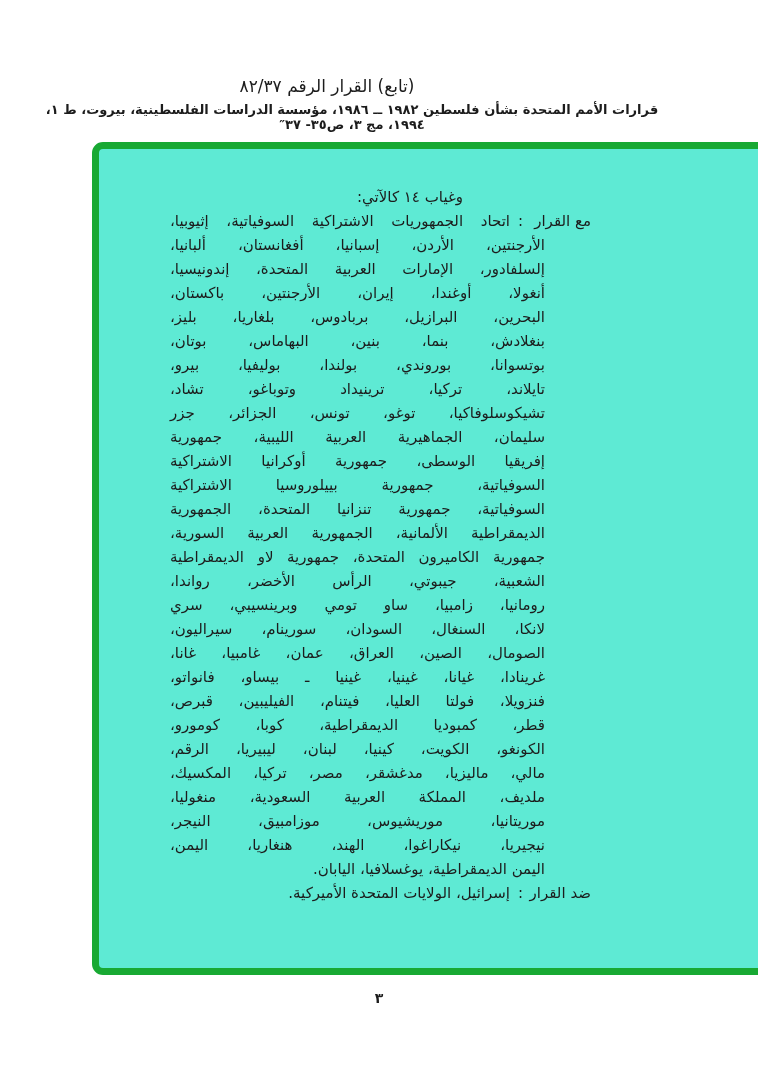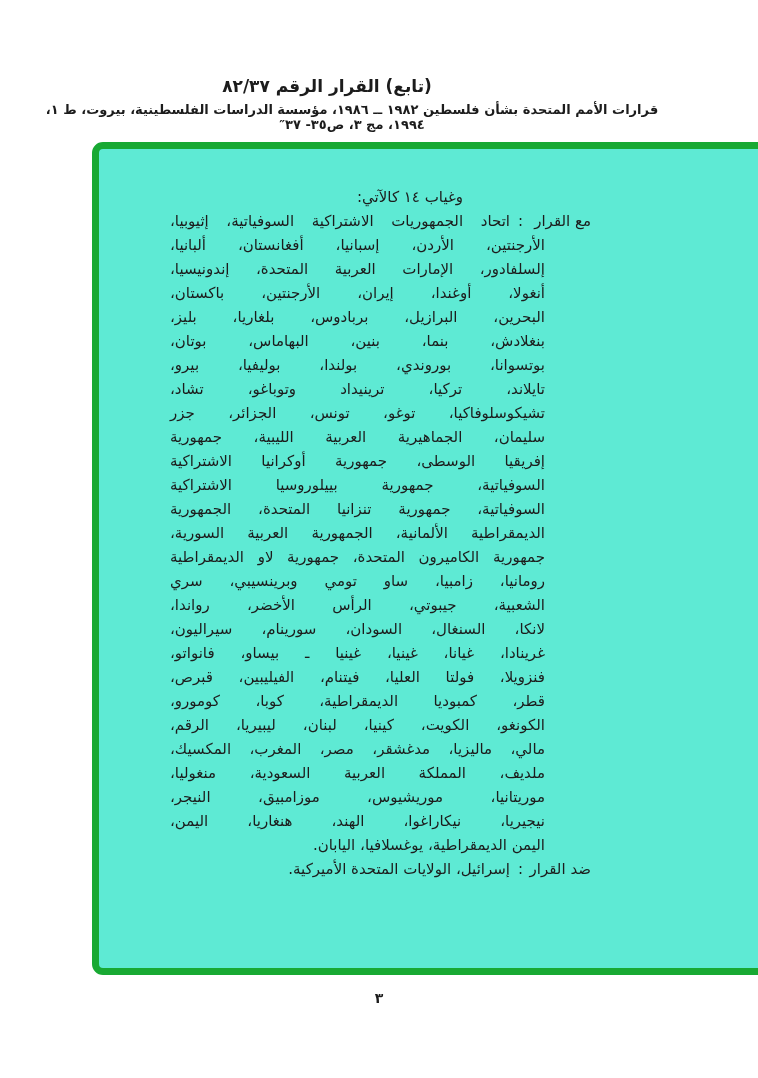--- a/index.html
+++ b/index.html
@@ -16,21 +16,21 @@
     color: #1c1c1c;
   }
   .page-title {
     position: absolute;
     top: 76px;
     left: 0;
     width: 654px;
     text-align: center;
     direction: rtl;
     font-size: 17px;
-    font-weight: bold;
+    font-weight: normal;
     letter-spacing: 0.2px;
   }
   .source-line {
     position: absolute;
     top: 102px;
     left: 30px;
     width: 644px;
     text-align: center;
     direction: rtl;
     font-size: 13px;
@@ -136,28 +136,29 @@
         <div class="jline cont-line">بنغلادش، بنما، بنين، البهاماس، بوتان،</div>
         <div class="jline cont-line">بوتسوانا، بوروندي، بولندا، بوليفيا، بيرو،</div>
         <div class="jline cont-line">تايلاند، تركيا، ترينيداد وتوباغو، تشاد،</div>
         <div class="jline cont-line">تشيكوسلوفاكيا، توغو، تونس، الجزائر، جزر</div>
         <div class="jline cont-line">سليمان، الجماهيرية العربية الليبية، جمهورية</div>
         <div class="jline cont-line">إفريقيا الوسطى، جمهورية أوكرانيا الاشتراكية</div>
         <div class="jline cont-line">السوفياتية، جمهورية بييلوروسيا الاشتراكية</div>
         <div class="jline cont-line">السوفياتية، جمهورية تنزانيا المتحدة، الجمهورية</div>
         <div class="jline cont-line">الديمقراطية الألمانية، الجمهورية العربية السورية،</div>
         <div class="jline cont-line">جمهورية الكاميرون المتحدة، جمهورية لاو الديمقراطية</div>
+        <div class="jline cont-line">الشعبية، جيبوتي، الرأس الأخضر، رواندا،</div>
         <div class="jline cont-line">رومانيا، زامبيا، ساو تومي وبرينسيبي، سري</div>
-        <div class="jline cont-line">الشعبية، جيبوتي، الرأس الأخضر، رواندا،</div>
         <div class="jline cont-line">لانكا، السنغال، السودان، سورينام، سيراليون،</div>
+        <div class="jline cont-line">الصومال، الصين، العراق، عمان، غامبيا، غانا،</div>
         <div class="jline cont-line">غرينادا، غيانا، غينيا، غينيا ـ بيساو، فانواتو،</div>
         <div class="jline cont-line">فنزويلا، فولتا العليا، فيتنام، الفيليبين، قبرص،</div>
         <div class="jline cont-line">قطر، كمبوديا الديمقراطية، كوبا، كومورو،</div>
         <div class="jline cont-line">الكونغو، الكويت، كينيا، لبنان، ليبيريا، الرقم،</div>
-        <div class="jline cont-line">مالي، ماليزيا، مدغشقر، مصر، المغرب، المكسيك،</div>
+        <div class="jline cont-line">مالي، ماليزيا، مدغشقر، مصر، تركيا، المكسيك،</div>
         <div class="jline cont-line">ملديف، المملكة العربية السعودية، منغوليا،</div>
         <div class="jline cont-line">موريتانيا، موريشيوس، موزامبيق، النيجر،</div>
         <div class="jline cont-line">نيجيريا، نيكاراغوا، الهند، هنغاريا، اليمن،</div>
       </div>
 
     <div class="last-line">اليمن الديمقراطية، يوغسلافيا، اليابان.</div>
 
     <div class="para-row">
       <div class="label-cell">
         <span>ضد القرار</span>

